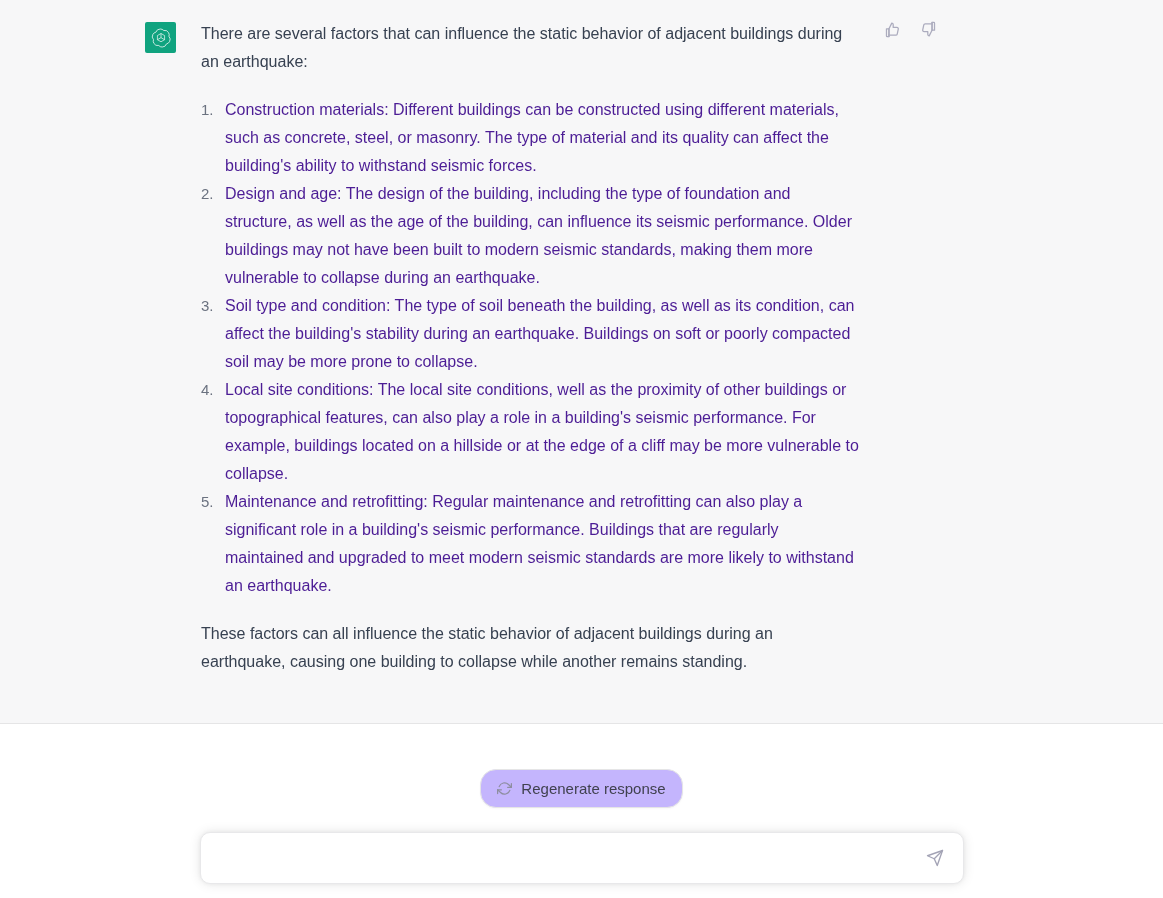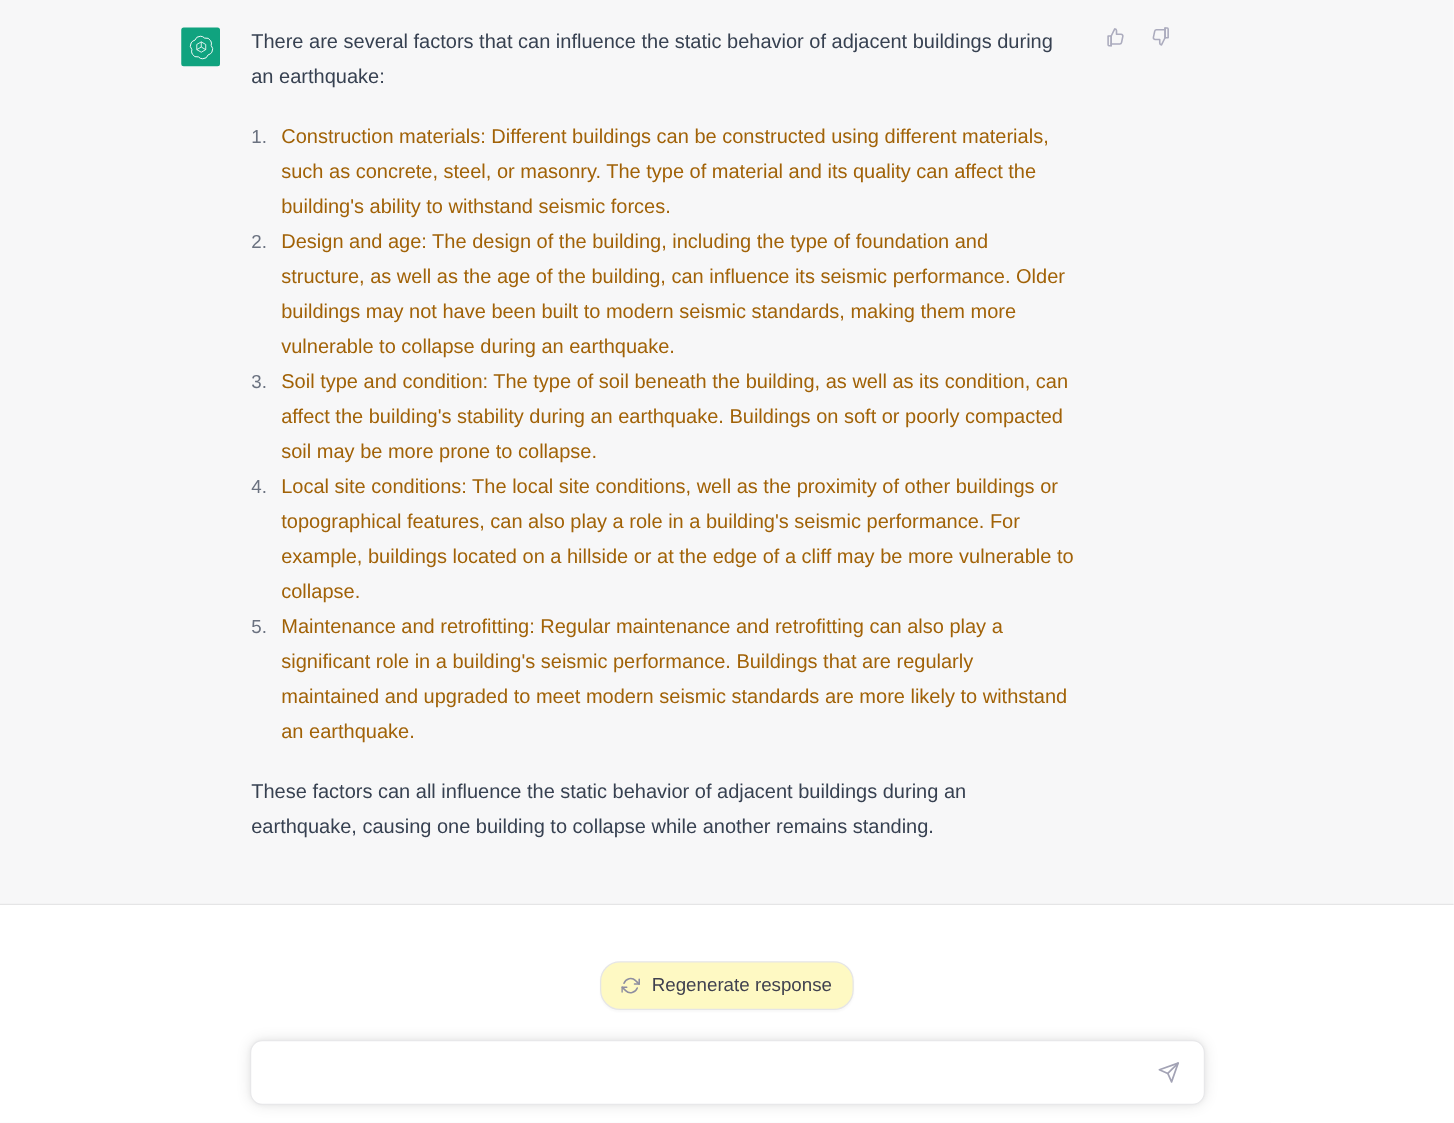--- a/index.html
+++ b/index.html
@@ -73,21 +73,21 @@
   ol.factor-list {
     list-style: none;
     counter-reset: factor;
     margin: 0;
     padding: 0;
   }
   ol.factor-list > li {
     counter-increment: factor;
     position: relative;
     padding-left: 24px;
-    color: #a16207;
+    color: #4c1d95;
     font-size: 16px;
     line-height: 28px;
   }
   ol.factor-list > li::before {
     content: counter(factor) ".";
     position: absolute;
     left: 0;
     top: 0;
     color: #6b7280;
     font-size: 15px;
@@ -130,21 +130,21 @@
     margin-top: 45px;
     display: flex;
     justify-content: center;
     width: 100%;
   }
 
   .regen-btn {
     display: inline-flex;
     align-items: center;
     gap: 9px;
-    background: #fef9c3;
+    background: #c4b5fd;
     border: 1px solid #e5e5e6;
     border-radius: 16px;
     padding: 10px 16px;
     font-size: 15px;
     color: #40414f;
     font-family: "Liberation Sans", sans-serif;
     cursor: pointer;
     box-shadow: 0 1px 2px rgba(0,0,0,0.03);
   }
   .regen-icon { color: #8e8ea0; display: flex; align-items: center; }

